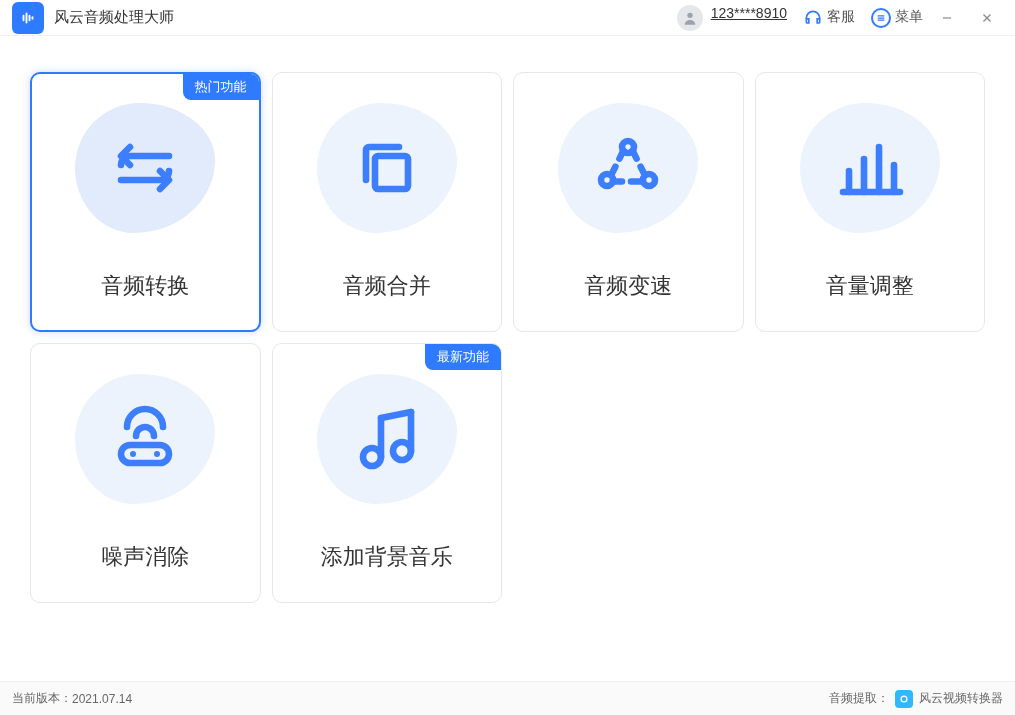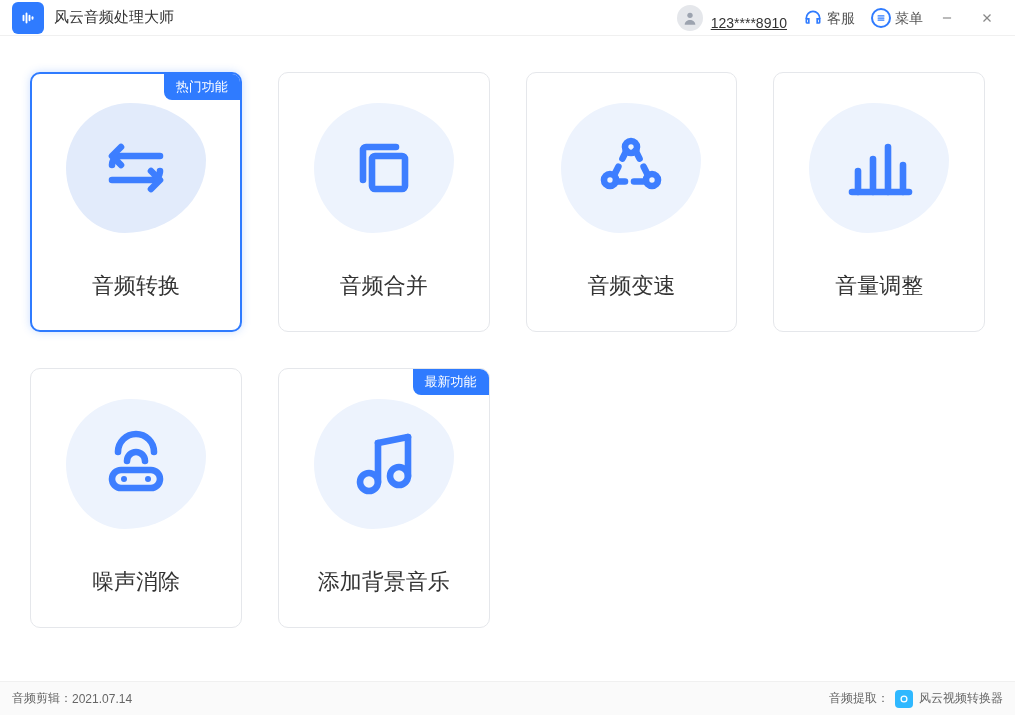--- a/index.html
+++ b/index.html
@@ -27,21 +27,21 @@
   display: flex;
   align-items: center;
   justify-content: center;
   margin-right: 10px;
 }
 .app-logo svg { width: 18px; height: 18px; }
 .app-title { font-size: 15px; color: #333; font-weight: 500; }
 .spacer { flex: 1; }
 .tb-item {
   display: flex;
-  align-items: flex-end;
+  align-items: flex-start;
   margin-left: 16px;
   font-size: 14px;
   color: #555;
   cursor: pointer;
 }
 .avatar {
   width: 26px; height: 26px;
   border-radius: 50%;
   background: #e5e7eb;
   display: flex;
@@ -76,21 +76,21 @@
   cursor: pointer;
   color: #888;
 }
 .main {
   flex: 1;
   padding: 36px 30px 20px 30px;
 }
 .grid {
   display: grid;
   grid-template-columns: repeat(4, 1fr);
-  gap: 36px;
+  gap: 11px;
 }
 .card {
   position: relative;
   height: 260px;
   border: 1px solid #e5e7eb;
   border-radius: 10px;
   display: flex;
   flex-direction: column;
   align-items: center;
   justify-content: center;
@@ -297,21 +297,21 @@
           <line x1="10" y1="5" x2="20" y2="3"></line>
         </svg>
       </div>
       <div class="card-label">添加背景音乐</div>
     </div>
 
   </div>
 </div>
 
 <div class="footer">
-  <span>音频剪辑：</span>
+  <span>当前版本：</span>
   <span>2021.07.14</span>
   <div class="spacer"></div>
   <span>音频提取：</span>
   <div class="rec-icon">
     <svg width="10" height="10" viewBox="0 0 24 24" fill="none" stroke="#fff" stroke-width="3">
         <circle cx="12" cy="12" r="7"></circle>
       </svg>
   </div>
   <span>风云视频转换器</span>
 </div>

